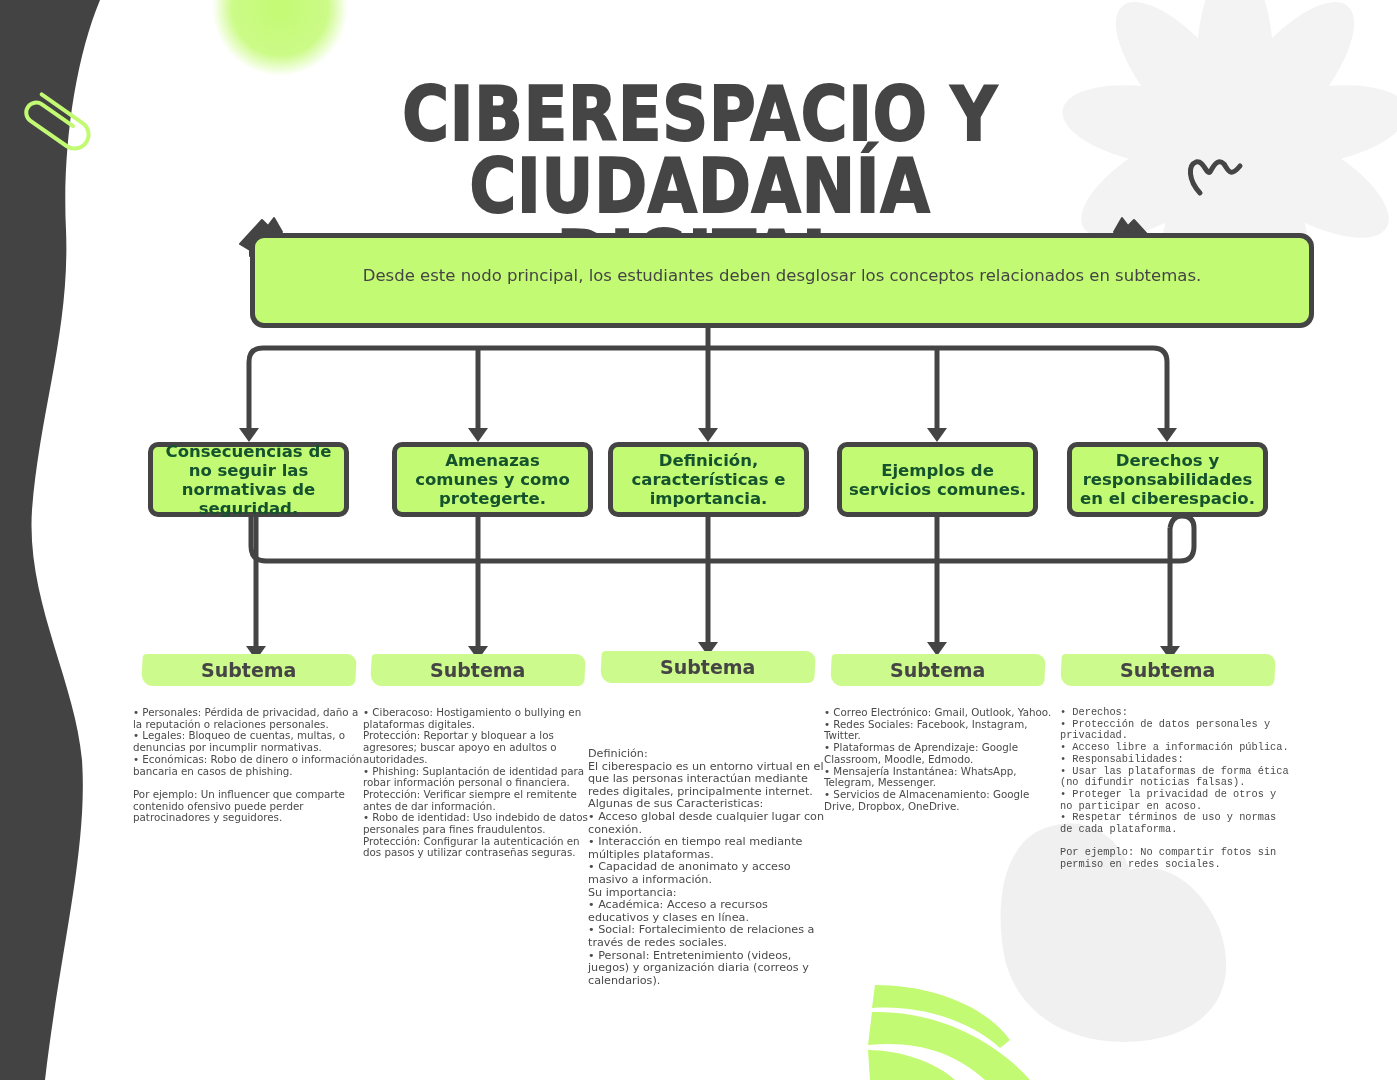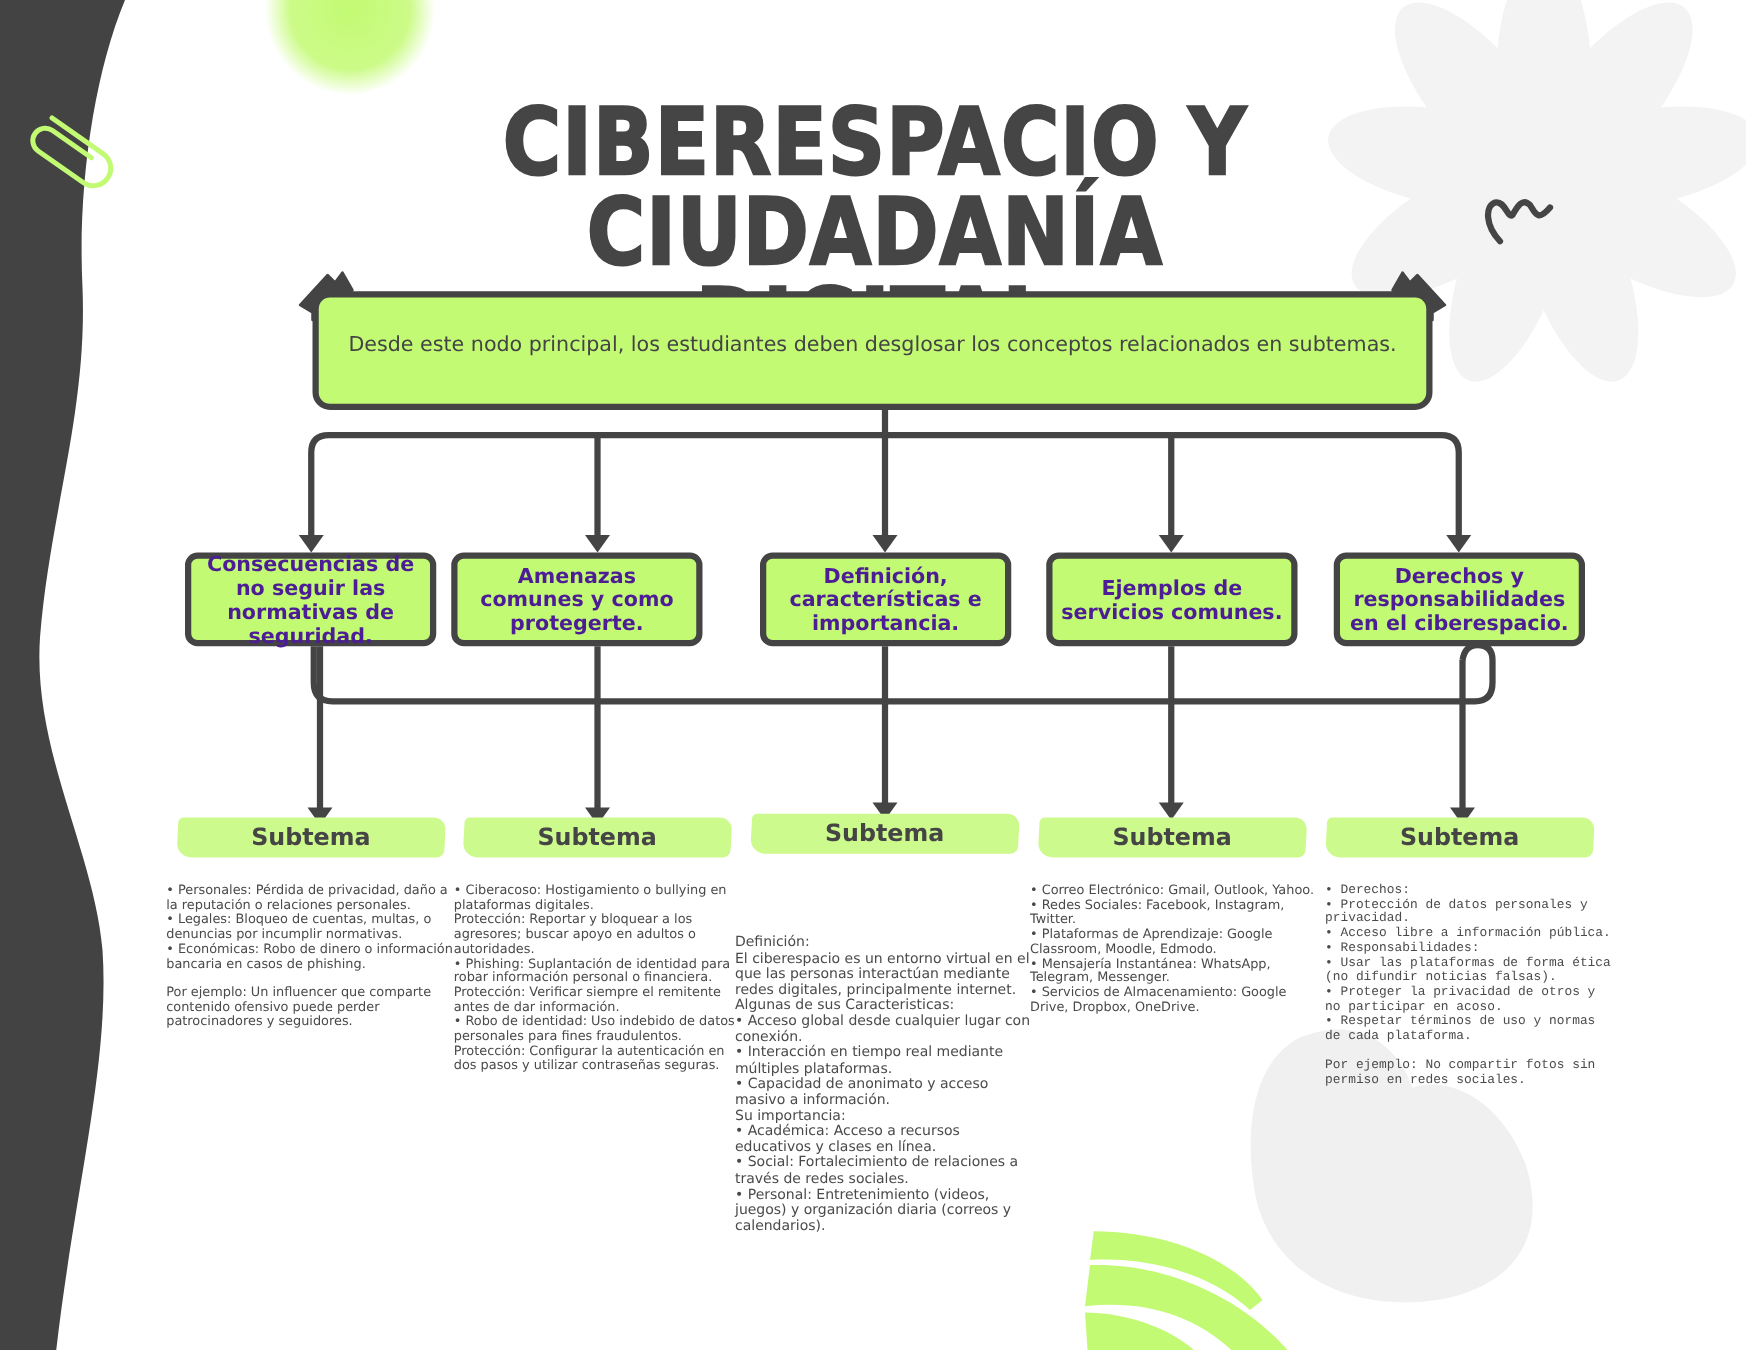--- a/index.html
+++ b/index.html
@@ -11,34 +11,34 @@
 
     .title {
       position: absolute; left: 150px; top: 78px; width: 1100px;
       text-align: center; font-family: "DejaVu Sans", sans-serif; font-weight: 900;
       font-size: 74px; line-height: 72px; color: #454545; letter-spacing: 1px;
       text-transform: uppercase; -webkit-text-stroke: 2px #454545;
       transform: scaleX(0.86); transform-origin: center top;
     }
 
     .main-node {
-      position: absolute; left: 250px; top: 233px; width: 896px; height: 95px;
+      position: absolute; left: 250px; top: 233px; width: 1064px; height: 95px;
       background: #c3fa73; border: 5px solid #444444; border-radius: 14px;
     }
     .main-node-text {
       position: absolute; left: 0; top: 28px; width: 100%; text-align: center;
       font-family: "DejaVu Sans", sans-serif; font-size: 16.5px; color: #444444;
     }
 
     .topic {
       position: absolute; top: 442px; width: 201px; height: 75px;
       background: #c3fa73; border: 5px solid #444444; border-radius: 10px;
       display: flex; align-items: center; justify-content: center; text-align: center;
       font-family: "DejaVu Sans", sans-serif; font-weight: bold; font-size: 16.5px;
-      line-height: 19px; color: #4c1d95; padding: 0 4px;
+      line-height: 19px; color: #14532d; padding: 0 4px;
     }
 
     .subtema {
       position: absolute; top: 654px; width: 214px; height: 32px;
       background: #cdfa8c; border-radius: 4px 10px 6px 12px;
       transform: skewX(-3deg);
       display: flex; align-items: center; justify-content: center;
       font-family: "DejaVu Sans", sans-serif; font-weight: bold; font-size: 19px; color: #454545;
     }
     .subtema span { transform: skewX(3deg); }
@@ -143,21 +143,21 @@
   <div>Digital</div>
 </div>
 
 <div class="main-node">
   <div class="main-node-text">Desde este nodo principal, los estudiantes deben desglosar los conceptos relacionados en subtemas.</div>
 </div>
 
 <div class="topic" style="left:148px;">
   <span>Consecuencias de no seguir las normativas de seguridad.</span>
 </div>
-<div class="topic" style="left:361px;">
+<div class="topic" style="left:392px;">
   <span>Amenazas comunes y como protegerte.</span>
 </div>
 <div class="topic" style="left:608px;">
   <span>Definición, características e importancia.</span>
 </div>
 <div class="topic" style="left:837px;">
   <span>Ejemplos de servicios comunes.</span>
 </div>
 <div class="topic" style="left:1067px;justify-content:center;">
   <span>Derechos y responsabilidades en el ciberespacio.</span>

